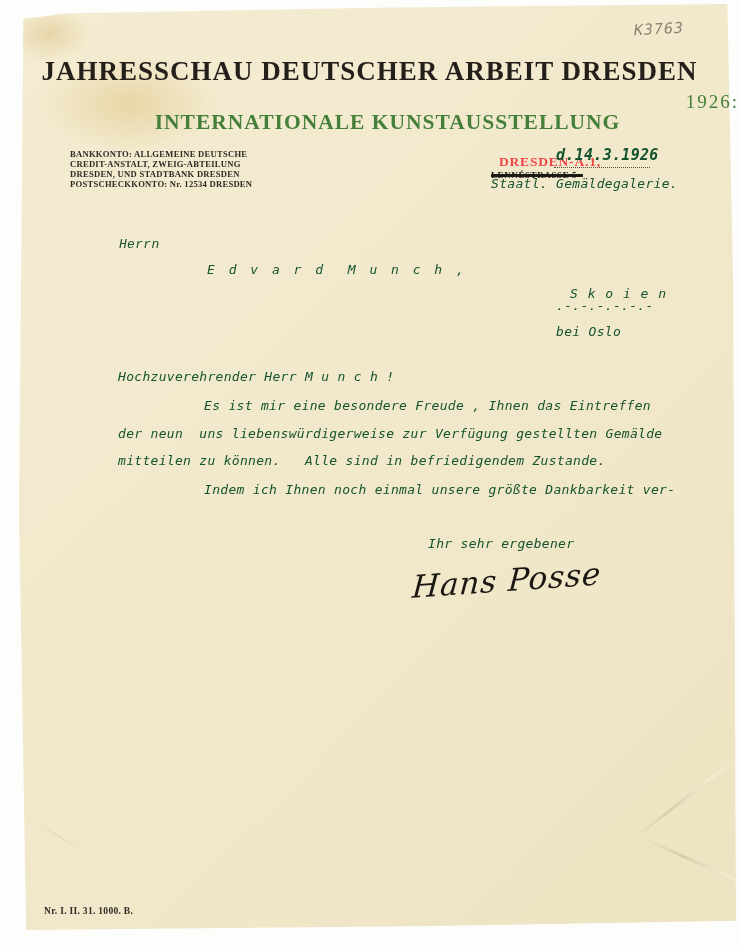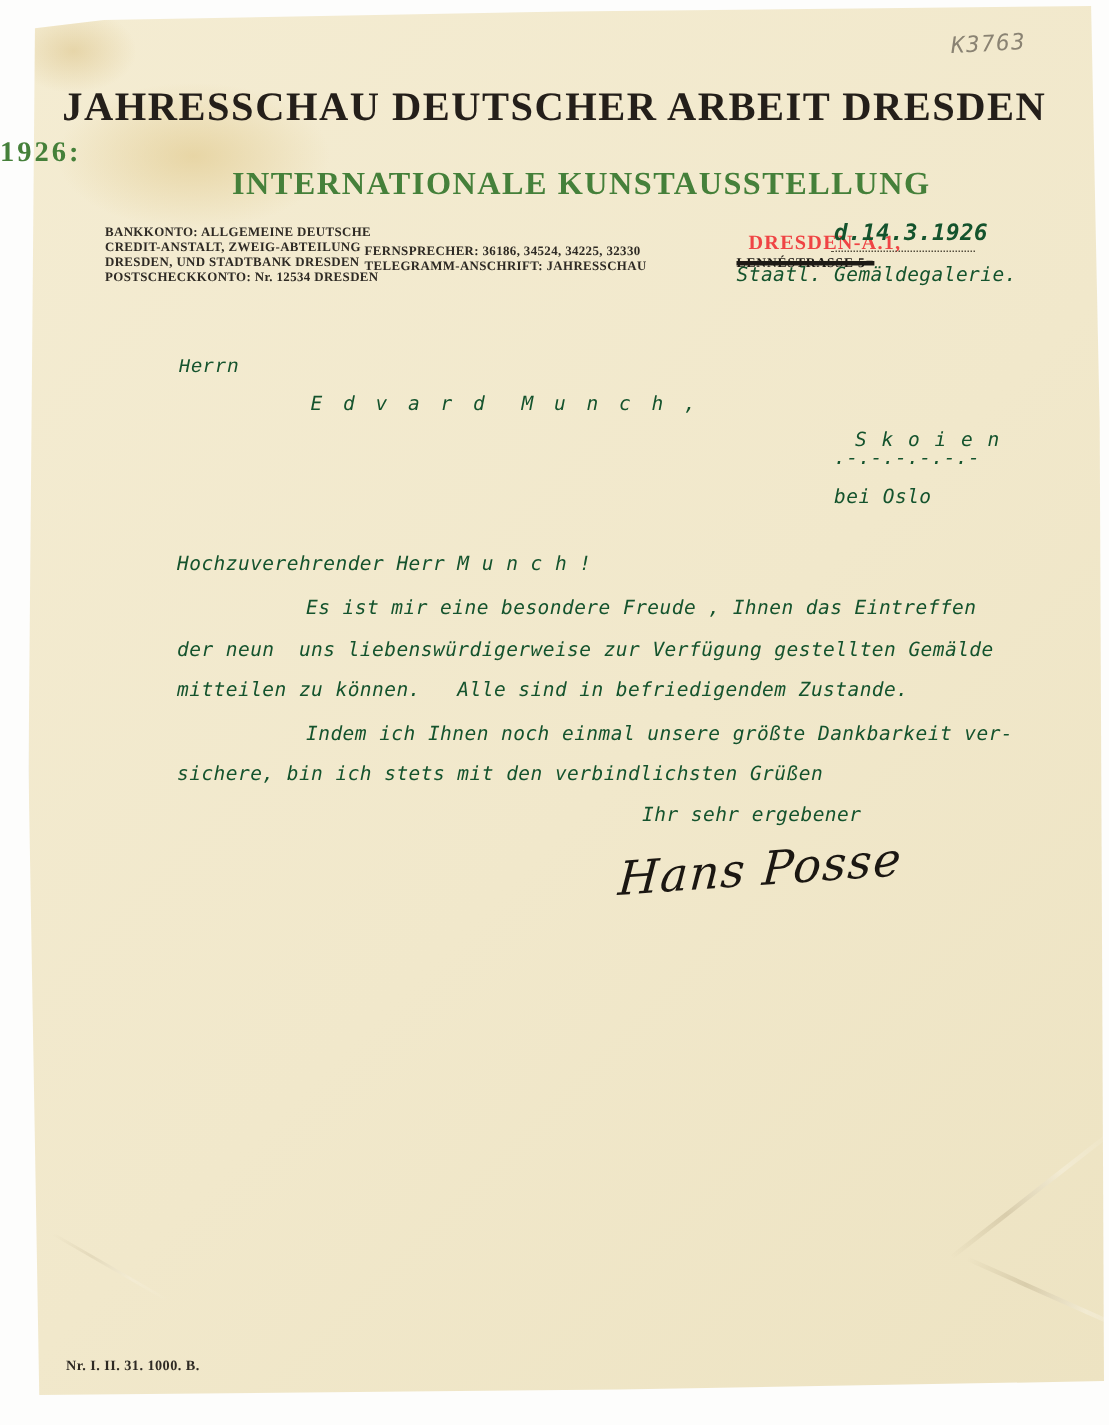--- a/index.html
+++ b/index.html
@@ -15,21 +15,21 @@
          box-shadow:0 2px 8px rgba(0,0,0,.18);}
   .crease{position:absolute;background:linear-gradient(90deg,rgba(0,0,0,0),rgba(120,100,60,.18),rgba(255,255,255,.25),rgba(0,0,0,0));}
   #crease1{left:600px;top:790px;width:140px;height:3px;transform:rotate(-38deg);}
   #crease2{left:620px;top:860px;width:130px;height:3px;transform:rotate(24deg);}
   #crease3{left:10px;top:840px;width:90px;height:2px;transform:rotate(30deg);opacity:.6;}
 
   .abs{position:absolute;}
   
   .head-title{left:0;right:0;top:56px;text-align:center;font-weight:bold;font-size:27px;
               letter-spacing:1px;color:#241f1a;}
-  .head-year{left:0;right:0;top:91px;text-align:left;font-weight:bold;font-size:19px;
+  .head-year{left:0;right:0;top:91px;text-align:right;font-weight:normal;font-size:19px;
              letter-spacing:2px;}
   .head-sub{left:0;right:0;top:110px;text-align:center;font-weight:bold;font-size:21.5px;
             letter-spacing:1px;padding-left:36px;}
   .small-print{font-size:8.6px;font-weight:bold;color:#2e2a24;letter-spacing:.25px;line-height:9.9px;}
   #bank-info{left:70px;top:150px;width:185px;}
   #phone-info{left:243px;top:163px;width:230px;}
   #place-label{left:499px;top:154px;font-size:13.5px;font-weight:bold;letter-spacing:.8px;color:#ef4444;}
   #typed-date{left:556px;top:146px;}
   #date-line{left:554px;top:167px;width:96px;border-bottom:1.5px dotted #57503f;height:0;}
   #struck-street{left:491px;top:170px;font-size:9px;font-weight:bold;letter-spacing:.6px;color:#1d1a15;
@@ -74,41 +74,36 @@
   <div class="abs head-year" style="color:#45803a">1926:</div>
   <div class="abs head-sub" style="color:#45803a">INTERNATIONALE KUNSTAUSSTELLUNG</div>
 
   <div class="abs small-print" id="bank-info">
     <div>BANKKONTO: ALLGEMEINE DEUTSCHE</div>
     <div>CREDIT-ANSTALT, ZWEIG-ABTEILUNG</div>
     <div>DRESDEN, UND STADTBANK DRESDEN</div>
     <div>POSTSCHECKKONTO: Nr. 12534 DRESDEN</div>
   </div>
 
-  <div class="abs small-print" id="phone-info">
-    <div>FERNSPRECHER: 36186, 34524, 34225, 32330</div>
-    <div>TELEGRAMM-ANSCHRIFT: JAHRESSCHAU</div>
-  </div>
 
   <div class="abs" id="place-label">DRESDEN-A.1,</div>
   <div class="abs typed typed-b" id="typed-date" style="font-size:15px">d.14.3.1926</div>
   <div class="abs" id="date-line"></div>
   <div class="abs" id="struck-street">LENNÉSTRASSE 5=</div>
   <div class="abs typed" id="typed-office">Staatl. Gemäldegalerie.</div>
 
   <div class="abs typed" id="recipient-salutation">Herrn</div>
   <div class="abs typed" id="recipient-name">E d v a r d  M u n c h ,</div>
   <div class="abs typed" id="recipient-place">S k o i e n</div>
   <div class="abs typed" id="recipient-underline">.-.-.-.-.-.-</div>
   <div class="abs typed" id="recipient-city">bei Oslo</div>
 
   <div class="abs typed" id="greeting">Hochzuverehrender Herr M u n c h !</div>
   <div class="abs typed" id="p1l1">Es ist mir eine besondere Freude , Ihnen das Eintreffen</div>
   <div class="abs typed" id="p1l3">mitteilen zu können.   Alle sind in befriedigendem Zustande.</div>
   <div class="abs typed" id="p1l2">der neun  uns liebenswürdigerweise zur Verfügung gestellten Gemälde</div>
   <div class="abs typed" id="p2l1">Indem ich Ihnen noch einmal unsere größte Dankbarkeit ver-</div>
-  <div class="abs typed" id="p2l2">sichere, bin ich stets mit den verbindlichsten Grüßen</div>
   <div class="abs typed" id="closing">Ihr sehr ergebener</div>
 
   <div class="abs" id="signature">Hans Posse</div>
 
   <div class="abs" id="print-note">Nr. I. II. 31. 1000. B.</div>
 </div>
 
 </body></html>

